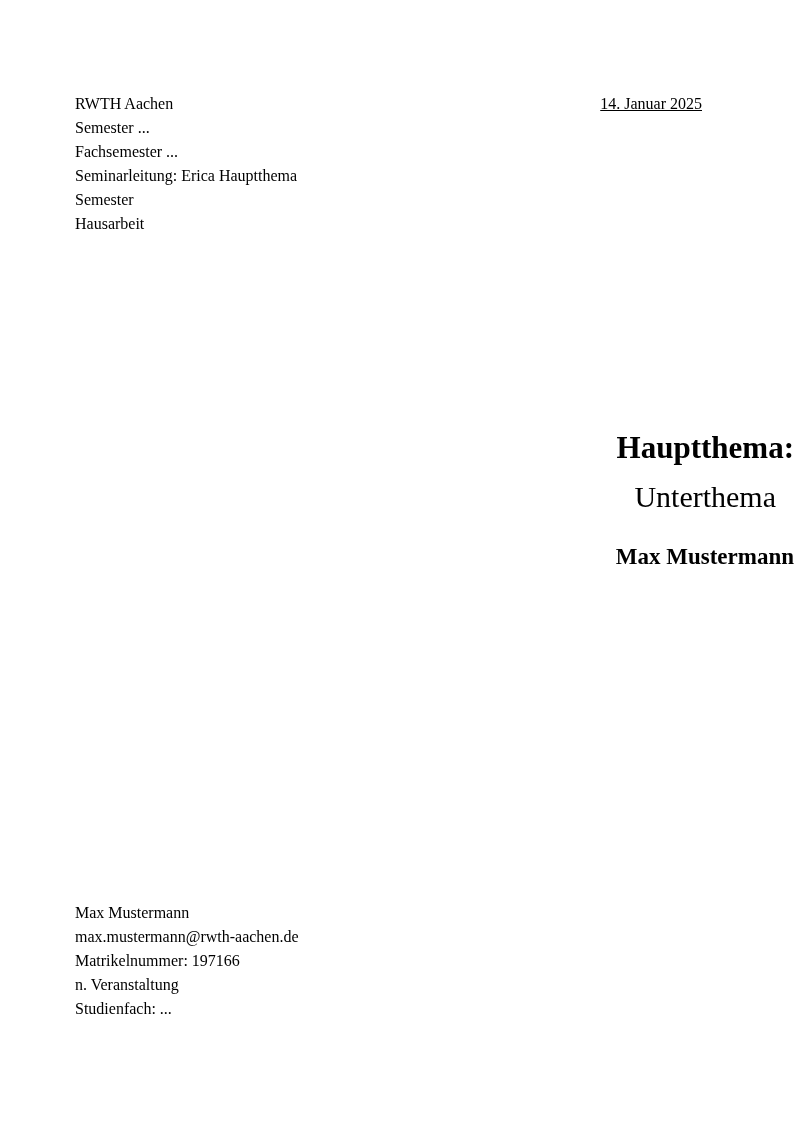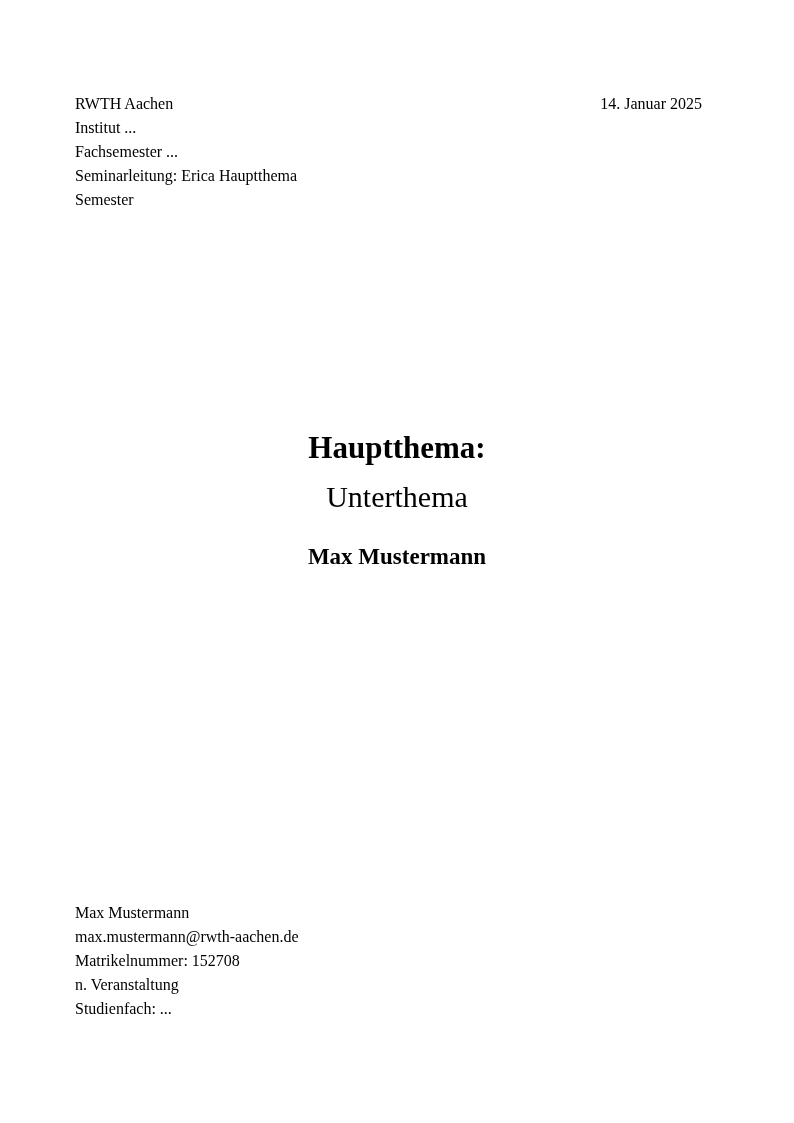--- a/index.html
+++ b/index.html
@@ -28,40 +28,41 @@
     line-height: 24px;
     white-space: nowrap;
   }
   .date {
     position: absolute;
     top: 0;
     right: 0;
     font-size: 16px;
     line-height: 24px;
     white-space: nowrap;
+    text-decoration: underline;
   }
   
   .title-block {
     position: absolute;
     top: 430px;
     left: 0;
     right: 0;
-    text-align: center;
+    text-align: right;
   }
   .doc-title {
     font-size: 31px;
     font-weight: bold;
     line-height: 36px;
     margin: 0;
   }
   .doc-subtitle {
     font-size: 30px;
     font-weight: normal;
     line-height: 35px;
-    margin: 13px 0 0 0;
+    margin: 13px 18px 0 0;
   }
   .doc-author {
     font-size: 23px;
     font-weight: bold;
     line-height: 27px;
     margin: 29px 0 0 0;
   }
   
   .footer-block {
     position: absolute;
@@ -75,35 +76,36 @@
   }
 </style>
 </head>
 <body>
 
 <div class="page">
 
   <div class="header-block">
     <div class="header-left">
       <div class="line">RWTH Aachen</div>
-      <div class="line">Institut ...</div>
+      <div class="line">Semester ...</div>
       <div class="line">Fachsemester ...</div>
       <div class="line">Seminarleitung: Erica Hauptthema</div>
       <div class="line">Semester</div>
+      <div class="line">Hausarbeit</div>
     </div>
     <div class="date">14. Januar 2025</div>
   </div>
 
   <div class="title-block">
     <div class="doc-title">Hauptthema:</div>
     <div class="doc-subtitle">Unterthema</div>
     <div class="doc-author">Max Mustermann</div>
   </div>
 
   <div class="footer-block">
     <div class="line">Max Mustermann</div>
     <div class="line">max.mustermann@rwth-aachen.de</div>
-    <div class="line">Matrikelnummer: 152708</div>
+    <div class="line">Matrikelnummer: 197166</div>
     <div class="line">n. Veranstaltung</div>
     <div class="line">Studienfach: ...</div>
   </div>
 
 </div>
 
 </body></html>

